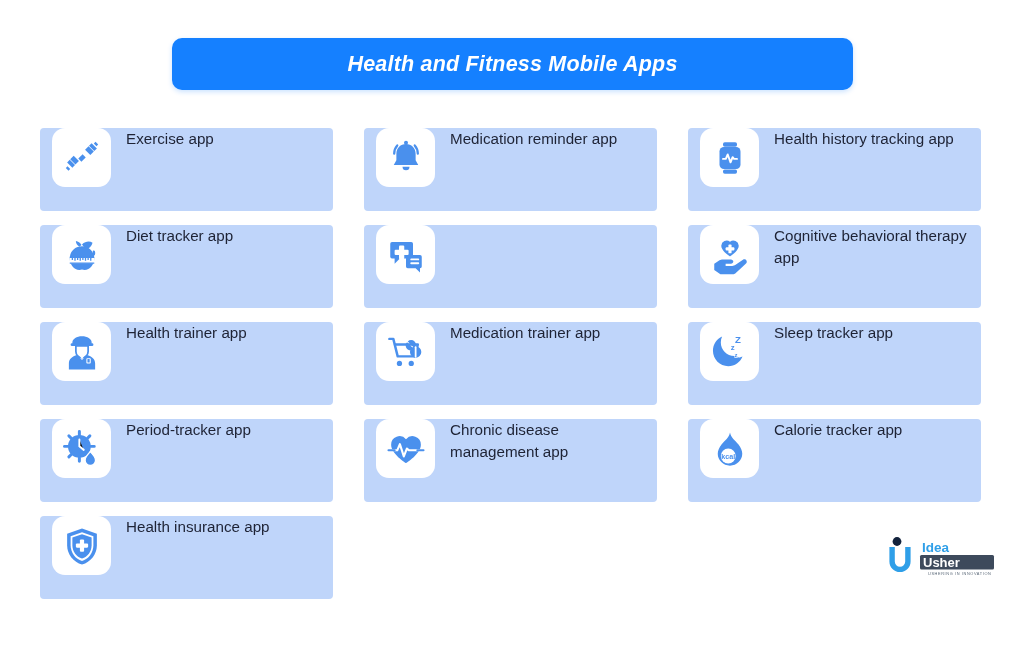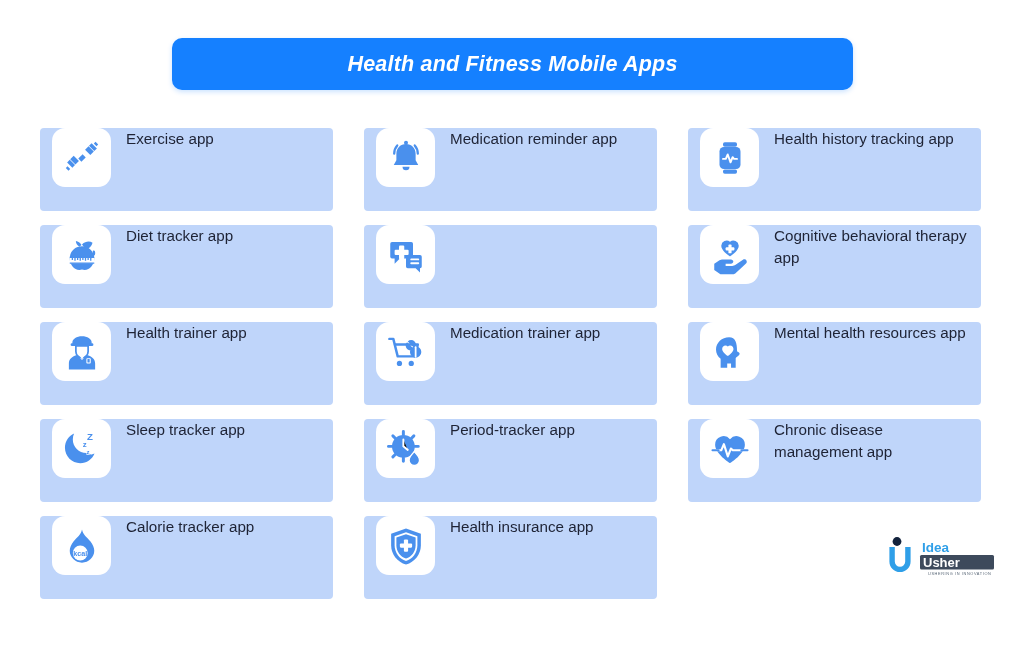--- a/index.html
+++ b/index.html
@@ -252,31 +252,20 @@
             <circle cx="35" cy="24" r="6.5"></circle>
           </g>
           <g stroke="#ffffff" stroke-width="2" stroke-linecap="round">
             <path d="M35 18.5v11"></path>
           </g>
         </svg>
       </div>
       <div class="card-label">Medication trainer app</div>
     </div>
 
-    <div class="card">
-      <div class="icon-tile">
-        <svg viewBox="0 0 48 48">
-          <g fill="#4a90ed">
-            <path d="M23 7c-8.3 0-15 6.3-15 14 0 4.3 2 8 5.3 10.6V42h7.5v-5h4.4v5h5.3V31.5c0-1 .6-1.6 1.6-2.2 1.6-1 2.9-2 2.9-3.3 0-1-.8-1.5-1.8-2-.8-.4-1.2-.9-1.2-1.8C32 14.2 30.5 7 23 7z"></path>
-          </g>
-          <path d="M21.5 28.5s-6.5-4-6.5-8a3.9 3.9 0 0 1 6.5-2.9 3.9 3.9 0 0 1 6.5 2.9c0 4-6.5 8-6.5 8z" fill="#ffffff"></path>
-        </svg>
-      </div>
-      <div class="card-label">Mental health resources app</div>
-    </div>
 
     <div class="card">
       <div class="icon-tile">
         <svg viewBox="0 0 48 48">
           <path d="M30 30.5c-8.6 0-15.5-6.9-15.5-15.5 0-2.4.5-4.6 1.5-6.6C10 11 5.5 17.3 5.5 24.7 5.5 34.4 13.4 42.3 23 42.3c7.4 0 13.8-4.6 16.3-11.1-2.5 1.5-5.7 1.3-9.3 1.3z" fill="#4a90ed" transform="translate(-1,-2)"></path>
           <g fill="#4a90ed" font-family="'Liberation Sans', sans-serif" font-weight="bold">
             <text x="33" y="14" font-size="11" text-anchor="middle">Z</text>
             <text x="27" y="22" font-size="9" text-anchor="middle">z</text>
             <text x="31" y="30" font-size="7" text-anchor="middle">z</text>
           </g>

